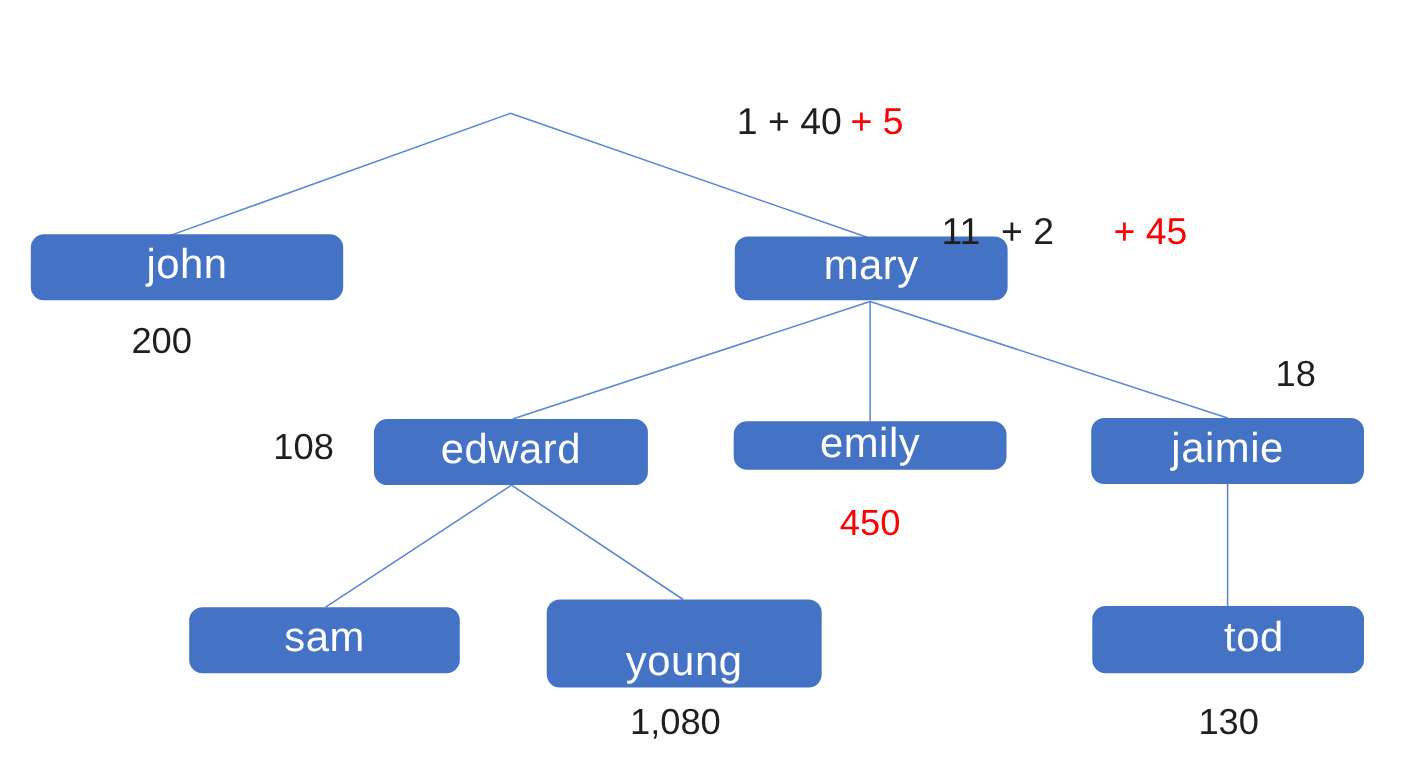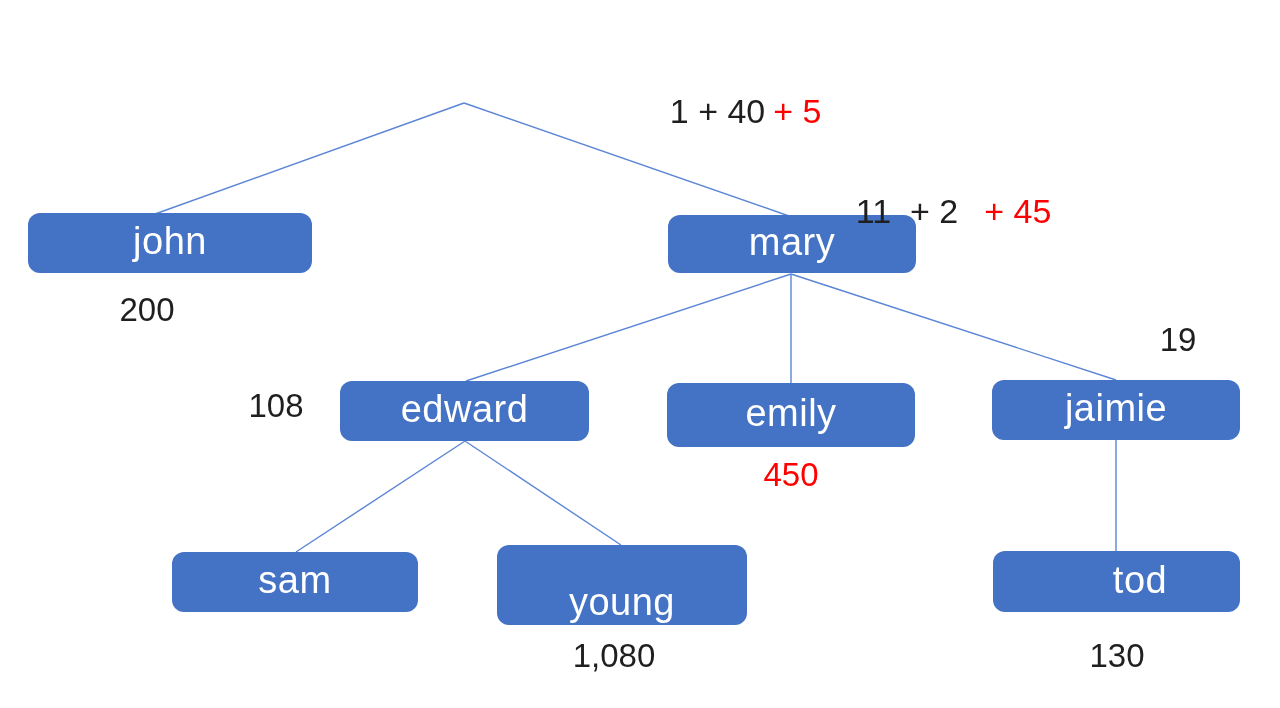--- a/index.html
+++ b/index.html
@@ -87,21 +87,21 @@
   </div>
 
   <div class="node" style="left:668px; top:215px; width:248px; height:58px;">
     <span>mary</span>
   </div>
 
   <div class="node" style="left:340px; top:381px; width:249px; height:60px;">
     <span>edward</span>
   </div>
 
-  <div class="node" style="left:667px; top:383px; width:248px; height:64px;">
+  <div class="node" style="left:667px; top:383px; width:248px; height:44px;">
     <span>emily</span>
   </div>
 
   <div class="node" style="left:992px; top:380px; width:248px; height:60px;">
     <span>jaimie</span>
   </div>
 
   <div class="node" style="left:172px; top:552px; width:246px; height:60px;">
     <span>sam</span>
   </div>
@@ -112,28 +112,28 @@
 
   <div class="node" style="left:993px; top:551px; width:247px; height:61px;padding-left:47px;">
     <span>tod</span>
   </div>
 
   <div class="expr" style="left:632px; top:54px;">
     <span class="black-part">1 + 40</span><span class="red-part" style="margin-left:8px;">+ 5</span>
   </div>
 
   <div class="expr" style="left:818px; top:154px;">
-    <span class="black-part">11  + 2</span><span class="red-part" style="margin-left:26px;">+ 45</span>
+    <span class="black-part">11  + 2</span><span class="red-part" style="margin-left:54px;">+ 45</span>
   </div>
 
   <div class="val" style="left:147px; top:292px;">200</div>
 
   <div class="val" style="left:276px; top:388px;">108</div>
 
   <div class="val red" style="left:791px; top:457px;">450</div>
 
-  <div class="val" style="left:1178px; top:322px;">19</div>
+  <div class="val" style="left:1178px; top:322px;">18</div>
 
   <div class="val" style="left:614px; top:638px;">1,080</div>
 
   <div class="val" style="left:1117px; top:638px;">130</div>
 
 </div>
 
 </body></html>

